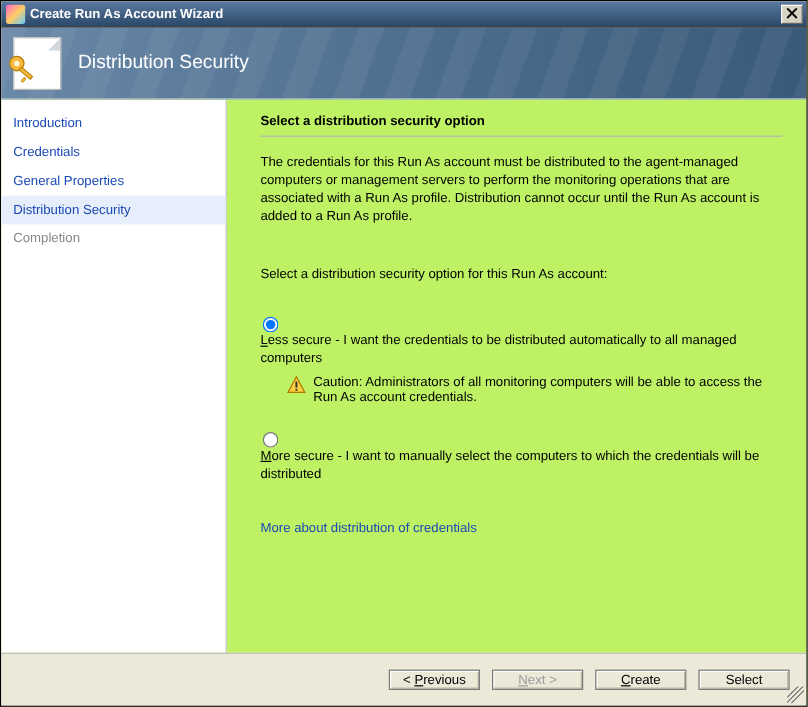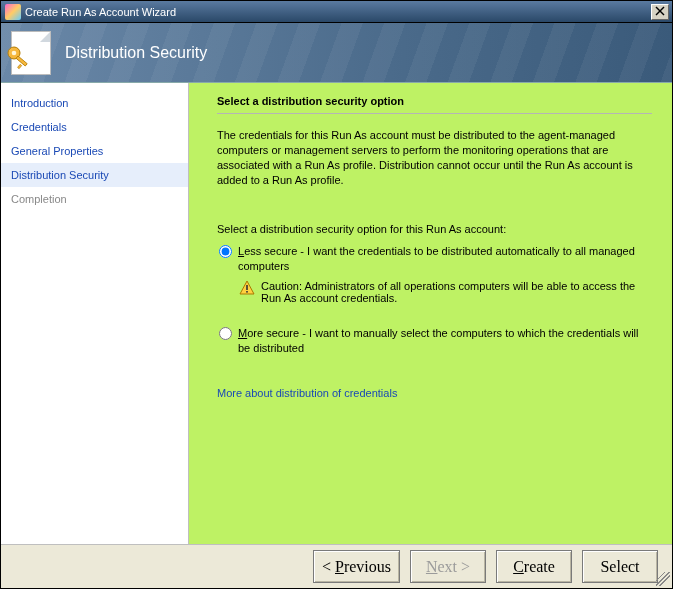--- a/index.html
+++ b/index.html
@@ -14,21 +14,21 @@
   }
   
   .titlebar {
     height: 22px;
     background: linear-gradient(to bottom, #4a6a8a 0%, #2b4b6b 50%, #1a3a5a 100%);
     background: #3b5a7a;
     color: #fff;
     display: flex;
     align-items: center;
     padding: 0 3px 0 4px;
-    font-weight: normal;
+    font-weight: bold;
     font-size: 11px;
     border-bottom: 1px solid #000;
     background: linear-gradient(to bottom,#5a7aa0,#2a4868);
   }
   .titlebar .app-icon {
     width: 16px; height: 16px;
     margin-right: 4px;
     background: linear-gradient(135deg,#f6c 0%,#fc6 50%,#6cf 100%);
     border-radius: 2px;
   }
@@ -122,22 +122,22 @@
     font-weight: bold;
     margin-bottom: 6px;
   }
   .main hr {
     border: none;
     border-top: 1px solid #b5b5b5;
     margin-bottom: 14px;
   }
   .main p, .main label { font-size: 11px; line-height: 1.35; }
   .main .desc { margin-bottom: 35px; }
-  .main .prompt { margin-bottom: 7px; }
-  .opt { display:flex; align-items:flex-start; margin-bottom:6px;}
+  .main .prompt { margin-bottom: 26px; }
+  .opt { display:flex; align-items:flex-start; margin-bottom:6px;flex-direction:column;}
   .opt input[type=radio]{ margin: 1px 6px 0 2px; }
   .opt label { flex:1; }
   .caution { display:flex; align-items:flex-start; margin:4px 0 22px 22px; }
   .caution .warn-icon{ width:16px;height:16px;margin-right:6px;flex-shrink:0;}
   .opt2 { margin-bottom: 30px;}
   .link { color:#1a49b5; cursor:pointer; }
   .underline-letter { text-decoration: underline; }
   
   .footer {
     height: 44px;
@@ -152,23 +152,23 @@
   }
   .footer .grip{
     position:absolute;
     right:2px;bottom:2px;
     width:14px;height:14px;
     background:
       linear-gradient(135deg, transparent 0 6px, #888 6px 7px, transparent 7px 9px, #888 9px 10px, transparent 10px 12px, #888 12px 13px, transparent 13px);
   }
   button.win {
     min-width: 76px;
-    height: 33px;
-    font-family: Liberation Serif, serif;
-    font-size: 16px;
+    height: 17px;
+    font-family: Liberation Sans, sans-serif;
+    font-size: 11px;
     background: #ece9d8;
     border: 1px solid #7a7a7a;
     box-shadow: inset 1px 1px 0 #fff, inset -1px -1px 0 #b9b5a3;
     cursor: pointer;
     padding: 0 8px;
   }
   button.win:disabled {
     color: #9b9b9b;
     cursor: default;
   }
@@ -218,21 +218,21 @@
     <div class="opt">
       <input type="radio" name="sec" checked="" style="">
       <label><span class="underline-letter">L</span><span>ess secure - I want the credentials to be distributed automatically to all managed computers</span></label>
     </div>
     <div class="caution">
       <svg class="warn-icon" viewBox="0 0 16 16">
         <polygon points="8,1 15,14 1,14" fill="#ffd040" stroke="#a97900" stroke-width="1"></polygon>
         <rect x="7.2" y="5" width="1.6" height="5" fill="#333"></rect>
         <rect x="7.2" y="11" width="1.6" height="1.6" fill="#333"></rect>
       </svg>
-      <span>Caution: Administrators of all operations computers will be able to access the Run As account credentials.</span>
+      <span>Caution: Administrators of all monitoring computers will be able to access the Run As account credentials.</span>
     </div>
 
     <div class="opt opt2">
       <input type="radio" name="sec" style="">
       <label><span class="underline-letter">M</span><span>ore secure - I want to manually select the computers to which the credentials will be distributed</span></label>
     </div>
 
     <p class="link">More about distribution of credentials</p>
   </div>
 </div>

